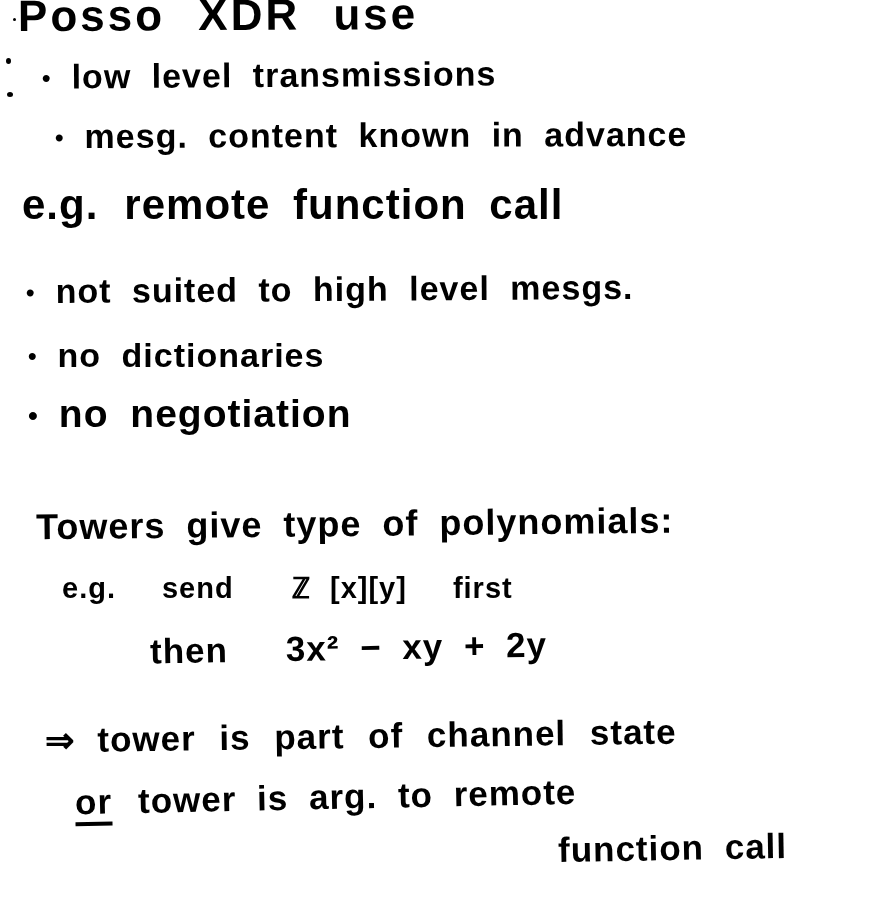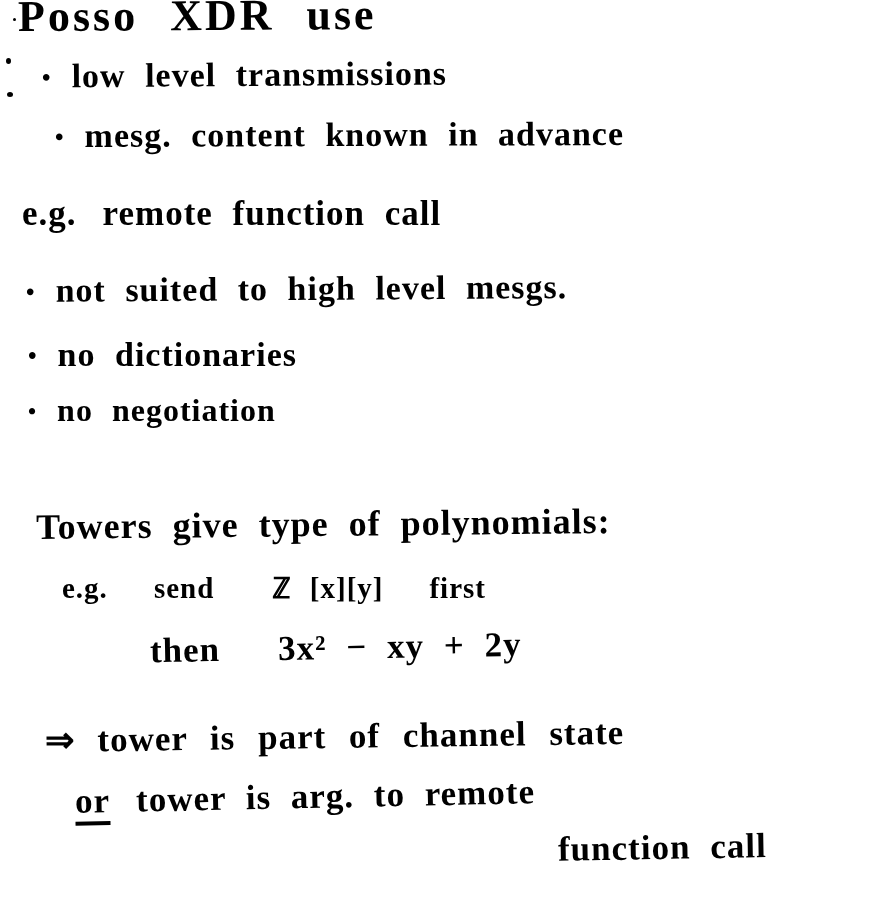--- a/index.html
+++ b/index.html
@@ -2,43 +2,43 @@
 <html><head>
 <meta charset="utf-8">
 <style>
   html,body{margin:0;padding:0;background:#ffffff;}
   .page{
     position:relative;
     width:871px;height:898px;
     background:#ffffff;
     overflow:hidden;
     color:#000000;
-    font-family:Liberation Serif, serif;
+    font-family:Liberation Sans, sans-serif;
     font-weight:700;
   }
   .line{
     position:absolute;
     white-space:nowrap;
     letter-spacing:1px;
     word-spacing:10px;
     margin:0;
   }
   .bullet{
     display:inline-block;
     font-size:0.72em;
     margin-right:20px;
     transform:translateY(-2px);
   }
   .title{left:18px;top:-10px;font-size:44px;letter-spacing:3px;word-spacing:18px;transform:rotate(-0.3deg);}
   .l-adv1{left:42px;top:56px;font-size:34px;transform:rotate(-0.4deg);}
   .l-adv2{left:55px;top:116px;font-size:34px;transform:rotate(-0.2deg);}
-  .l-eg1{left:22px;top:194px;font-size:35px;}
+  .l-eg1{left:22px;top:181px;font-size:42px;}
   .l-lim1{left:26px;top:270px;font-size:34px;transform:rotate(-0.4deg);}
   .l-lim2{left:28px;top:336px;font-size:34px;}
-  .l-lim3{left:28px;top:392px;font-size:32px;text-align:right;}
+  .l-lim3{left:28px;top:392px;font-size:39px;text-align:right;}
   .l-towers{left:36px;top:503px;font-size:36px;transform:rotate(-0.6deg);}
   .l-send{left:62px;top:567px;font-size:29px;}
   .l-then{left:150px;top:628px;font-size:35px;transform:rotate(-1deg);}
   .l-arrow{left:45px;top:716px;font-size:35px;word-spacing:13px;transform:rotate(-0.8deg);}
   .l-or{left:75px;top:777px;font-size:35px;transform:rotate(-1.2deg);}
   .l-func{left:558px;top:828px;font-size:35px;transform:rotate(-1deg);}
   .gap-sm{margin-right:26px;}
   .gap-md{margin-right:46px;}
   .gap-lg{margin-right:58px;}
   .underline{border-bottom:4px solid #000;padding-bottom:1px;}

